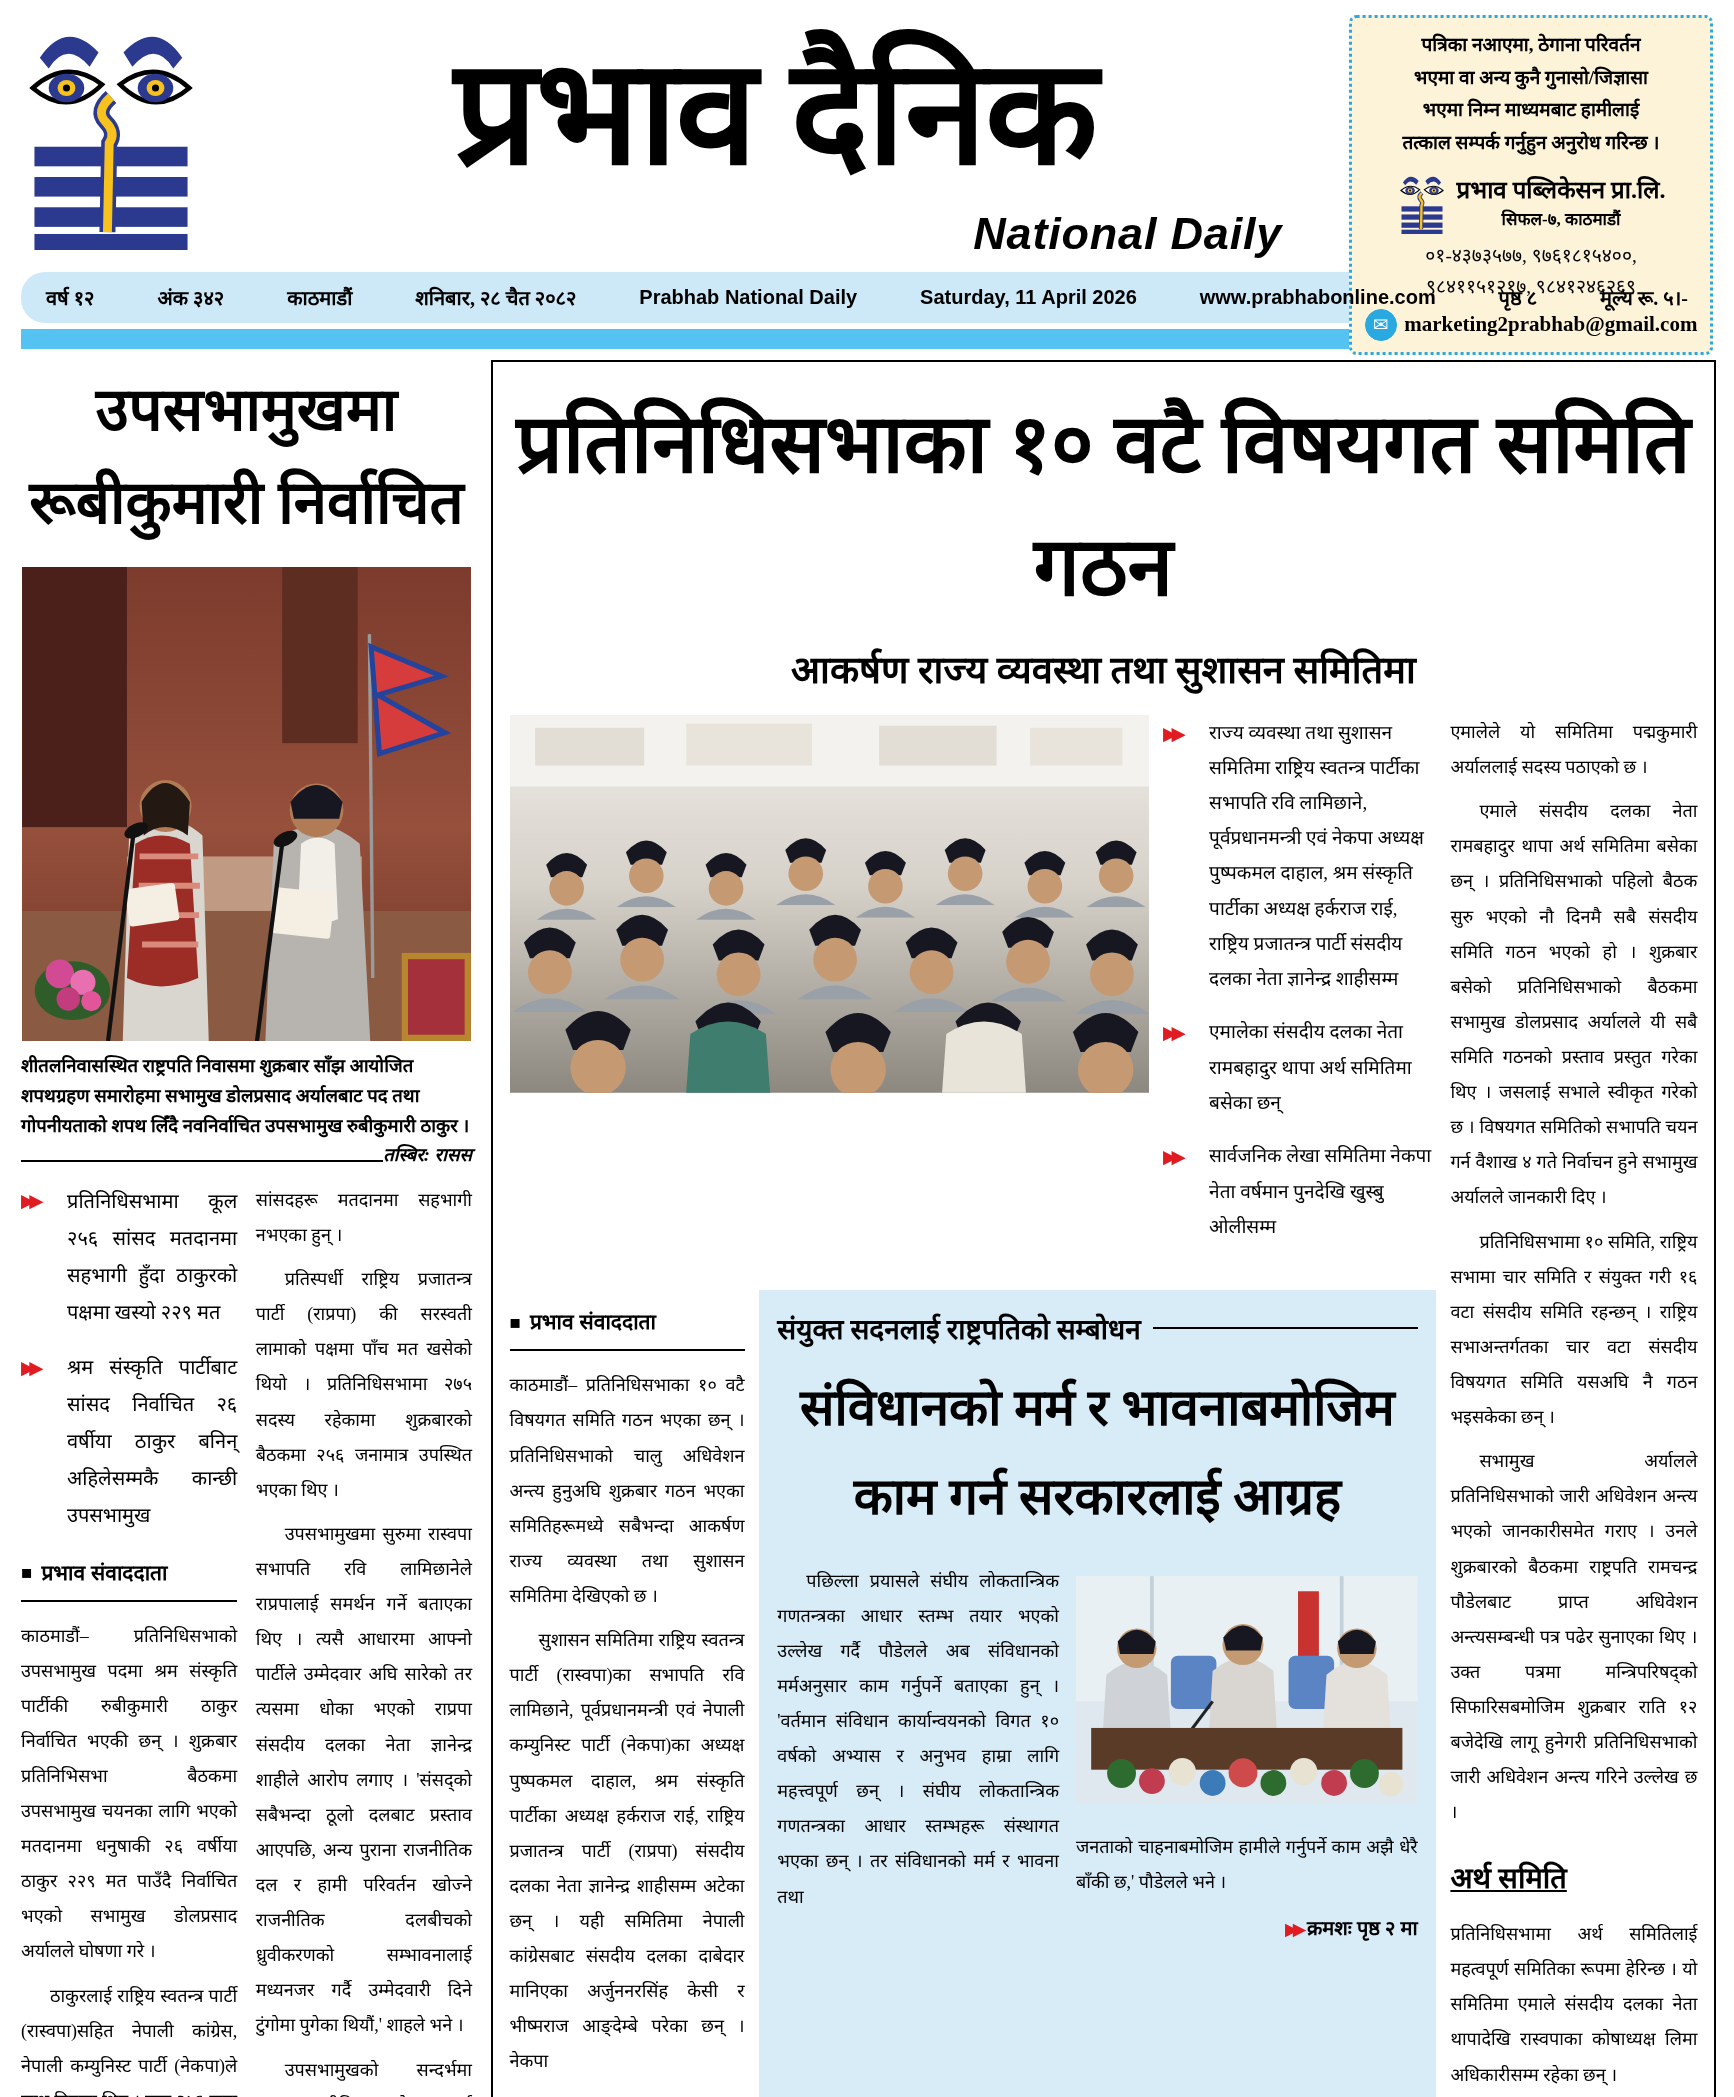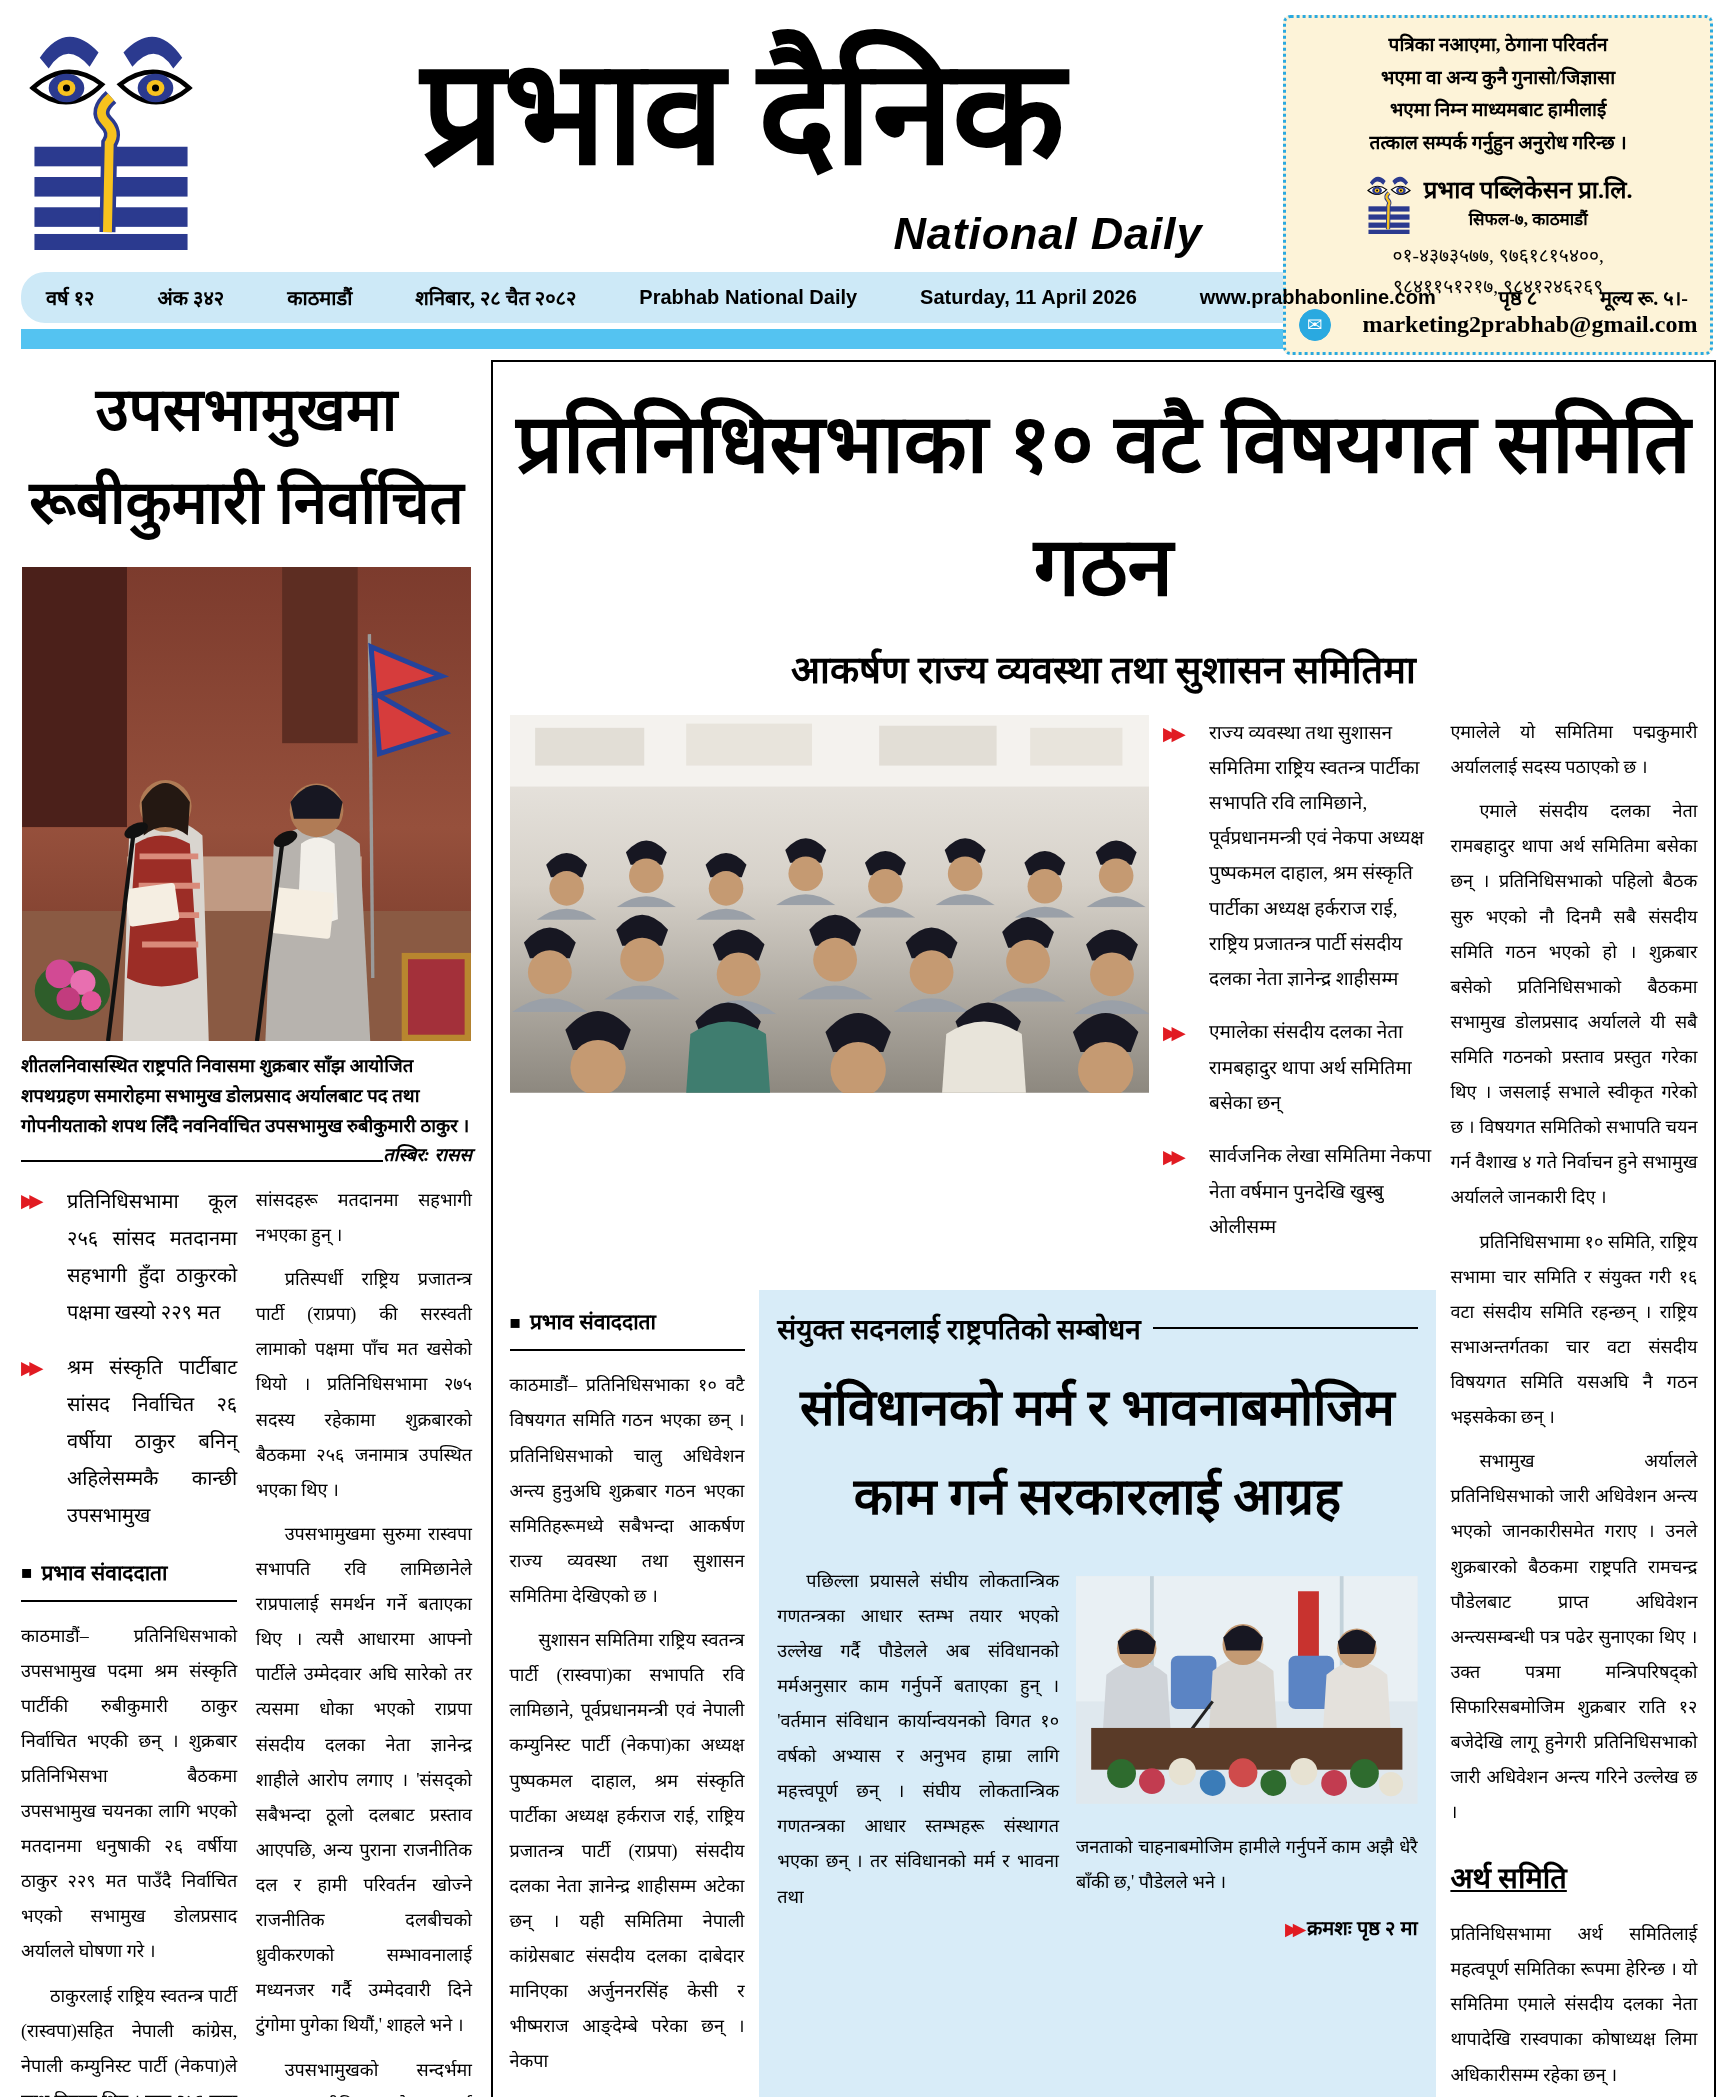--- a/index.html
+++ b/index.html
@@ -5,34 +5,34 @@
   html,body{margin:0;padding:0;background:#888;}
   #page{position:relative;width:1734px;height:2478px;background:#ffffff;
         font-family:"Liberation Serif","DejaVu Serif",serif;color:#000;overflow:hidden;}
   .sans{font-family:"Liberation Sans","DejaVu Sans",sans-serif;}
 
   
   .masthead{display:flex;align-items:flex-start;padding:15px 21px 0 21px;height:264px;box-sizing:border-box;gap:17px;}
   .mast-logo{width:180px;height:235px;flex:0 0 auto;}
   .title-wrap{flex:1;position:relative;height:243px;}
   .paper-title{font-size:147px;font-weight:bold;text-align:center;line-height:1.35;margin:0;letter-spacing:-1.7px;}
-  .paper-sub{position:absolute;right:64px;bottom:-1.7px;font-size:45px;font-weight:bold;font-style:italic;
+  .paper-sub{position:absolute;right:50px;bottom:-1.7px;font-size:45px;font-weight:bold;font-style:italic;
              font-family:"Liberation Sans","DejaVu Sans",sans-serif;letter-spacing:0.8px;}
   .contact-box{flex:0 0 336px;box-sizing:border-box;background:#fdf3d8;border:3.4px dotted #2aa9e0;border-radius:7.6px;
                padding:11px 12.6px;text-align:center;}
   .contact-box .msg{font-size:19px;line-height:1.72;font-weight:bold;}
   .cb-org{display:flex;align-items:center;justify-content:center;gap:10px;margin-top:11px;}
   .cb-logo{width:50px;height:63px;}
   .cb-pub{font-size:24px;font-weight:bold;line-height:1.4;}
   .cb-addr{font-size:17px;font-weight:bold;}
   .cb-phones{font-size:19.3px;line-height:1.6;margin-top:7.6px;}
   .cb-mail{display:flex;align-items:center;justify-content:center;gap:7.6px;margin-top:5.9px;}
   .mail-ic{display:inline-flex;align-items:center;justify-content:center;width:30px;height:30px;border-radius:50%;
            background:#2aa9e0;color:#fff;font-size:18.5px;border:1.7px solid #2aa9e0;}
-  .cb-email{font-size:24px;font-weight:bold;margin-left:24px;}
+  .cb-email{font-size:21px;font-weight:bold;}
 
   
   .dateline{margin:7.6px 21px 0;background:#cde9f7;height:51px;display:flex;align-items:center;
             justify-content:space-between;padding:0 25px;font-size:20px;font-weight:bold;border-radius:24px;}
   .subbar{margin:6.7px 21px 0;height:20px;background:#54c3f1;}
 
   
   .bodytxt{font-size:18px;line-height:1.95;text-align:justify;}
   .bodytxt p{margin:0 0 9.2px 0;text-indent:29px;}
   .bodytxt p.noind{text-indent:0;}

